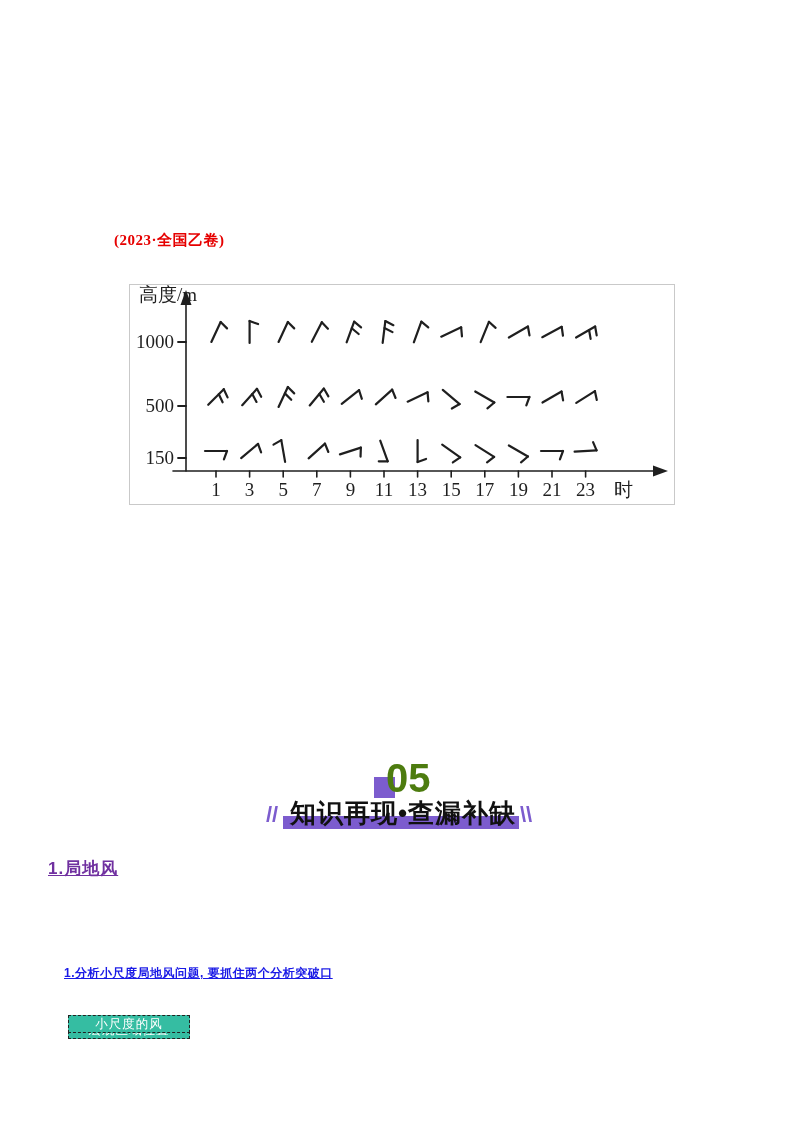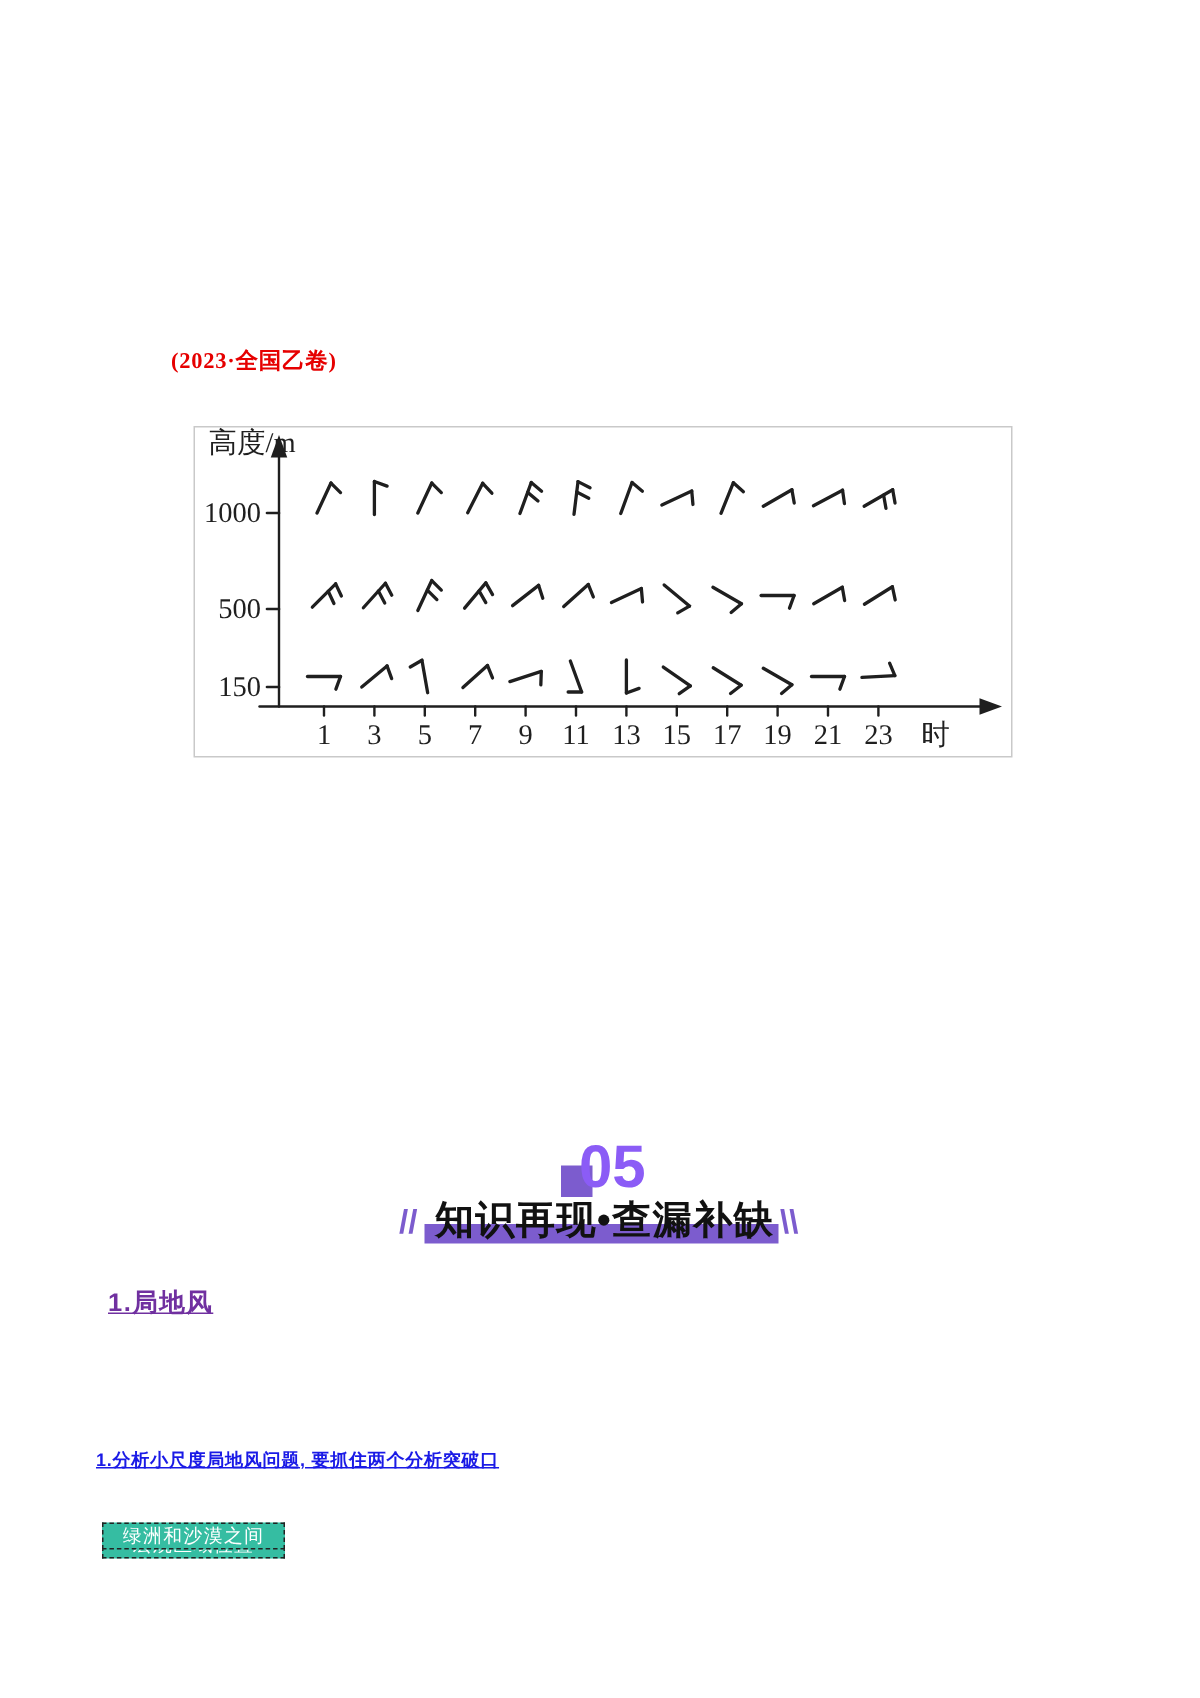--- a/index.html
+++ b/index.html
@@ -6,32 +6,32 @@
   #page{position:relative;width:688px;height:1132px;background:#ffffff;overflow:hidden;
         font-family:"Liberation Sans",sans-serif;}
 
   .exam-tag{position:absolute;left:114px;top:231px;font-size:15px;font-weight:bold;
             color:#e60000;font-family:"Liberation Serif",serif;letter-spacing:.5px;}
 
   .chart-wrap{position:absolute;left:129px;top:284px;width:544px;height:219px;
               background:#fff;border:1px solid #c9c9c9;text-align:center;}
 
   .sec-header{position:absolute;left:258px;top:750px;width:285px;height:84px;}
-  .sec-num{position:absolute;left:128px;top:6px;font-size:40px;font-weight:bold;color:#8b5cf6;
+  .sec-num{position:absolute;left:128px;top:6px;font-size:40px;font-weight:bold;color:#4d7c0f;
            font-family:"Liberation Sans",sans-serif;z-index:2;}
   .sec-square{position:absolute;left:116px;top:27px;width:21px;height:21px;background:#7c5cce;z-index:1;}
   .sec-bar{position:absolute;left:25px;top:66px;width:236px;height:13px;background:#7c5cce;z-index:1;}
   .sec-title{position:absolute;left:32px;top:46px;width:224px;text-align:center;font-size:26px;
              font-weight:bold;color:#111;z-index:2;letter-spacing:1px;white-space:nowrap;}
   .sec-mark{position:absolute;top:52px;font-size:22px;font-weight:bold;color:#7c5cce;z-index:2;
             font-family:"Liberation Sans",sans-serif;}
   .sec-mark.left{left:8px;}
   .sec-mark.right{left:262px;}
 
-  .kn-heading{position:absolute;left:72px;top:857px;font-size:17px;font-weight:bold;
+  .kn-heading{position:absolute;left:48px;top:857px;font-size:17px;font-weight:bold;
               color:#7030a0;text-decoration:underline;letter-spacing:1px;}
 
   .kn-box{position:absolute;left:62px;top:888px;width:656px;background:#e9edf8;
           border:1px solid #5a6b9e;padding:6px 10px;font-size:14.5px;line-height:23px;
           color:#2a2a2a;font-family:"Liberation Serif",serif;text-align:justify;}
 
   .kn-tip{position:absolute;left:64px;top:965px;font-size:12px;font-weight:bold;
           color:#1a1ae6;text-decoration:underline;letter-spacing:.5px;}
 
   .tag-box{position:absolute;left:68px;width:120px;height:16px;background:#35bda2;
@@ -175,15 +175,15 @@
     <div class="sec-mark left">//</div>
     <div class="sec-mark right">\\</div>
   </div>
 
   <div class="kn-heading">1.局地风</div>
 
 
   <div class="kn-tip">1.分析小尺度局地风问题, 要抓住两个分析突破口</div>
 
   <div class="tag-box b1">宏观区域位置</div>
-  <div class="tag-box b2">绿洲和沙漠之间</div>
+  <div class="tag-box b2">小尺度的风</div>
 
 </div>
 
 </body></html>

